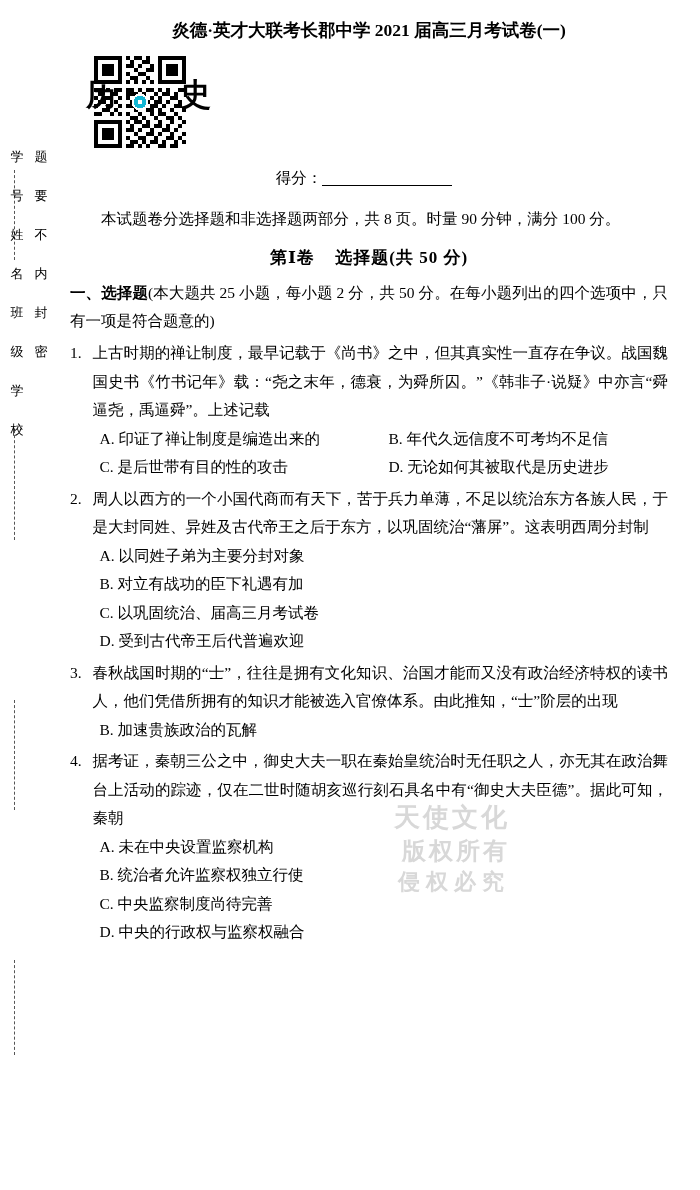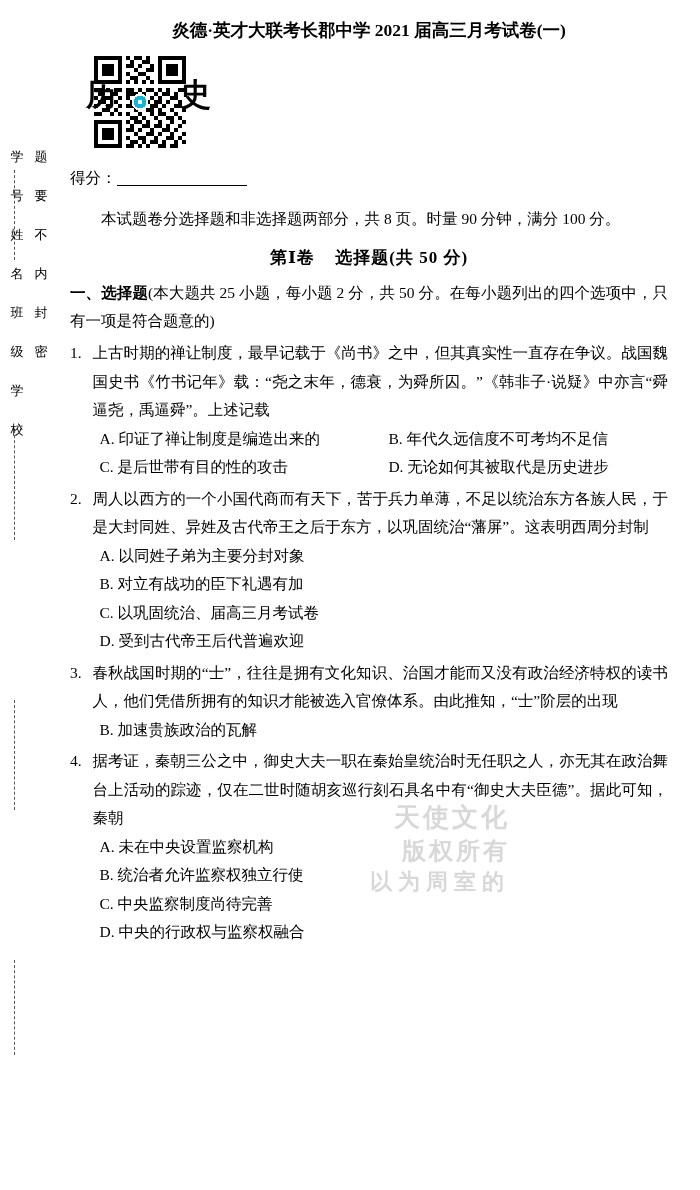--- a/index.html
+++ b/index.html
@@ -97,21 +97,21 @@
     right: 0;
     top: 26px;
     text-align: left;
     font-size: 31px;
     font-weight: bold;
     letter-spacing: 16px;
     text-indent: 16px;
   }
 
   .score-line {
-    text-align: left;
+    text-align: center;
     font-size: 15.5px;
     margin-top: 8px;
     padding-right: 10px;
     font-family: Liberation Mono, monospace;
   }
   .score-line .blank {
     display: inline-block;
     width: 130px;
     border-bottom: 1px solid #000;
     vertical-align: -3px;
@@ -462,17 +462,17 @@
         <div class="opt-full">C. 中央监察制度尚待完善</div>
         <div class="opt-full">D. 中央的行政权与监察权融合</div>
       </div>
     </div>
 
   </div>
 
   <div class="watermark">
     <div>天使文化</div>
     <div>版权所有</div>
-    <div>以为周室的</div>
+    <div>侵权必究</div>
   </div>
 
 
 </div>
 
 </body></html>

